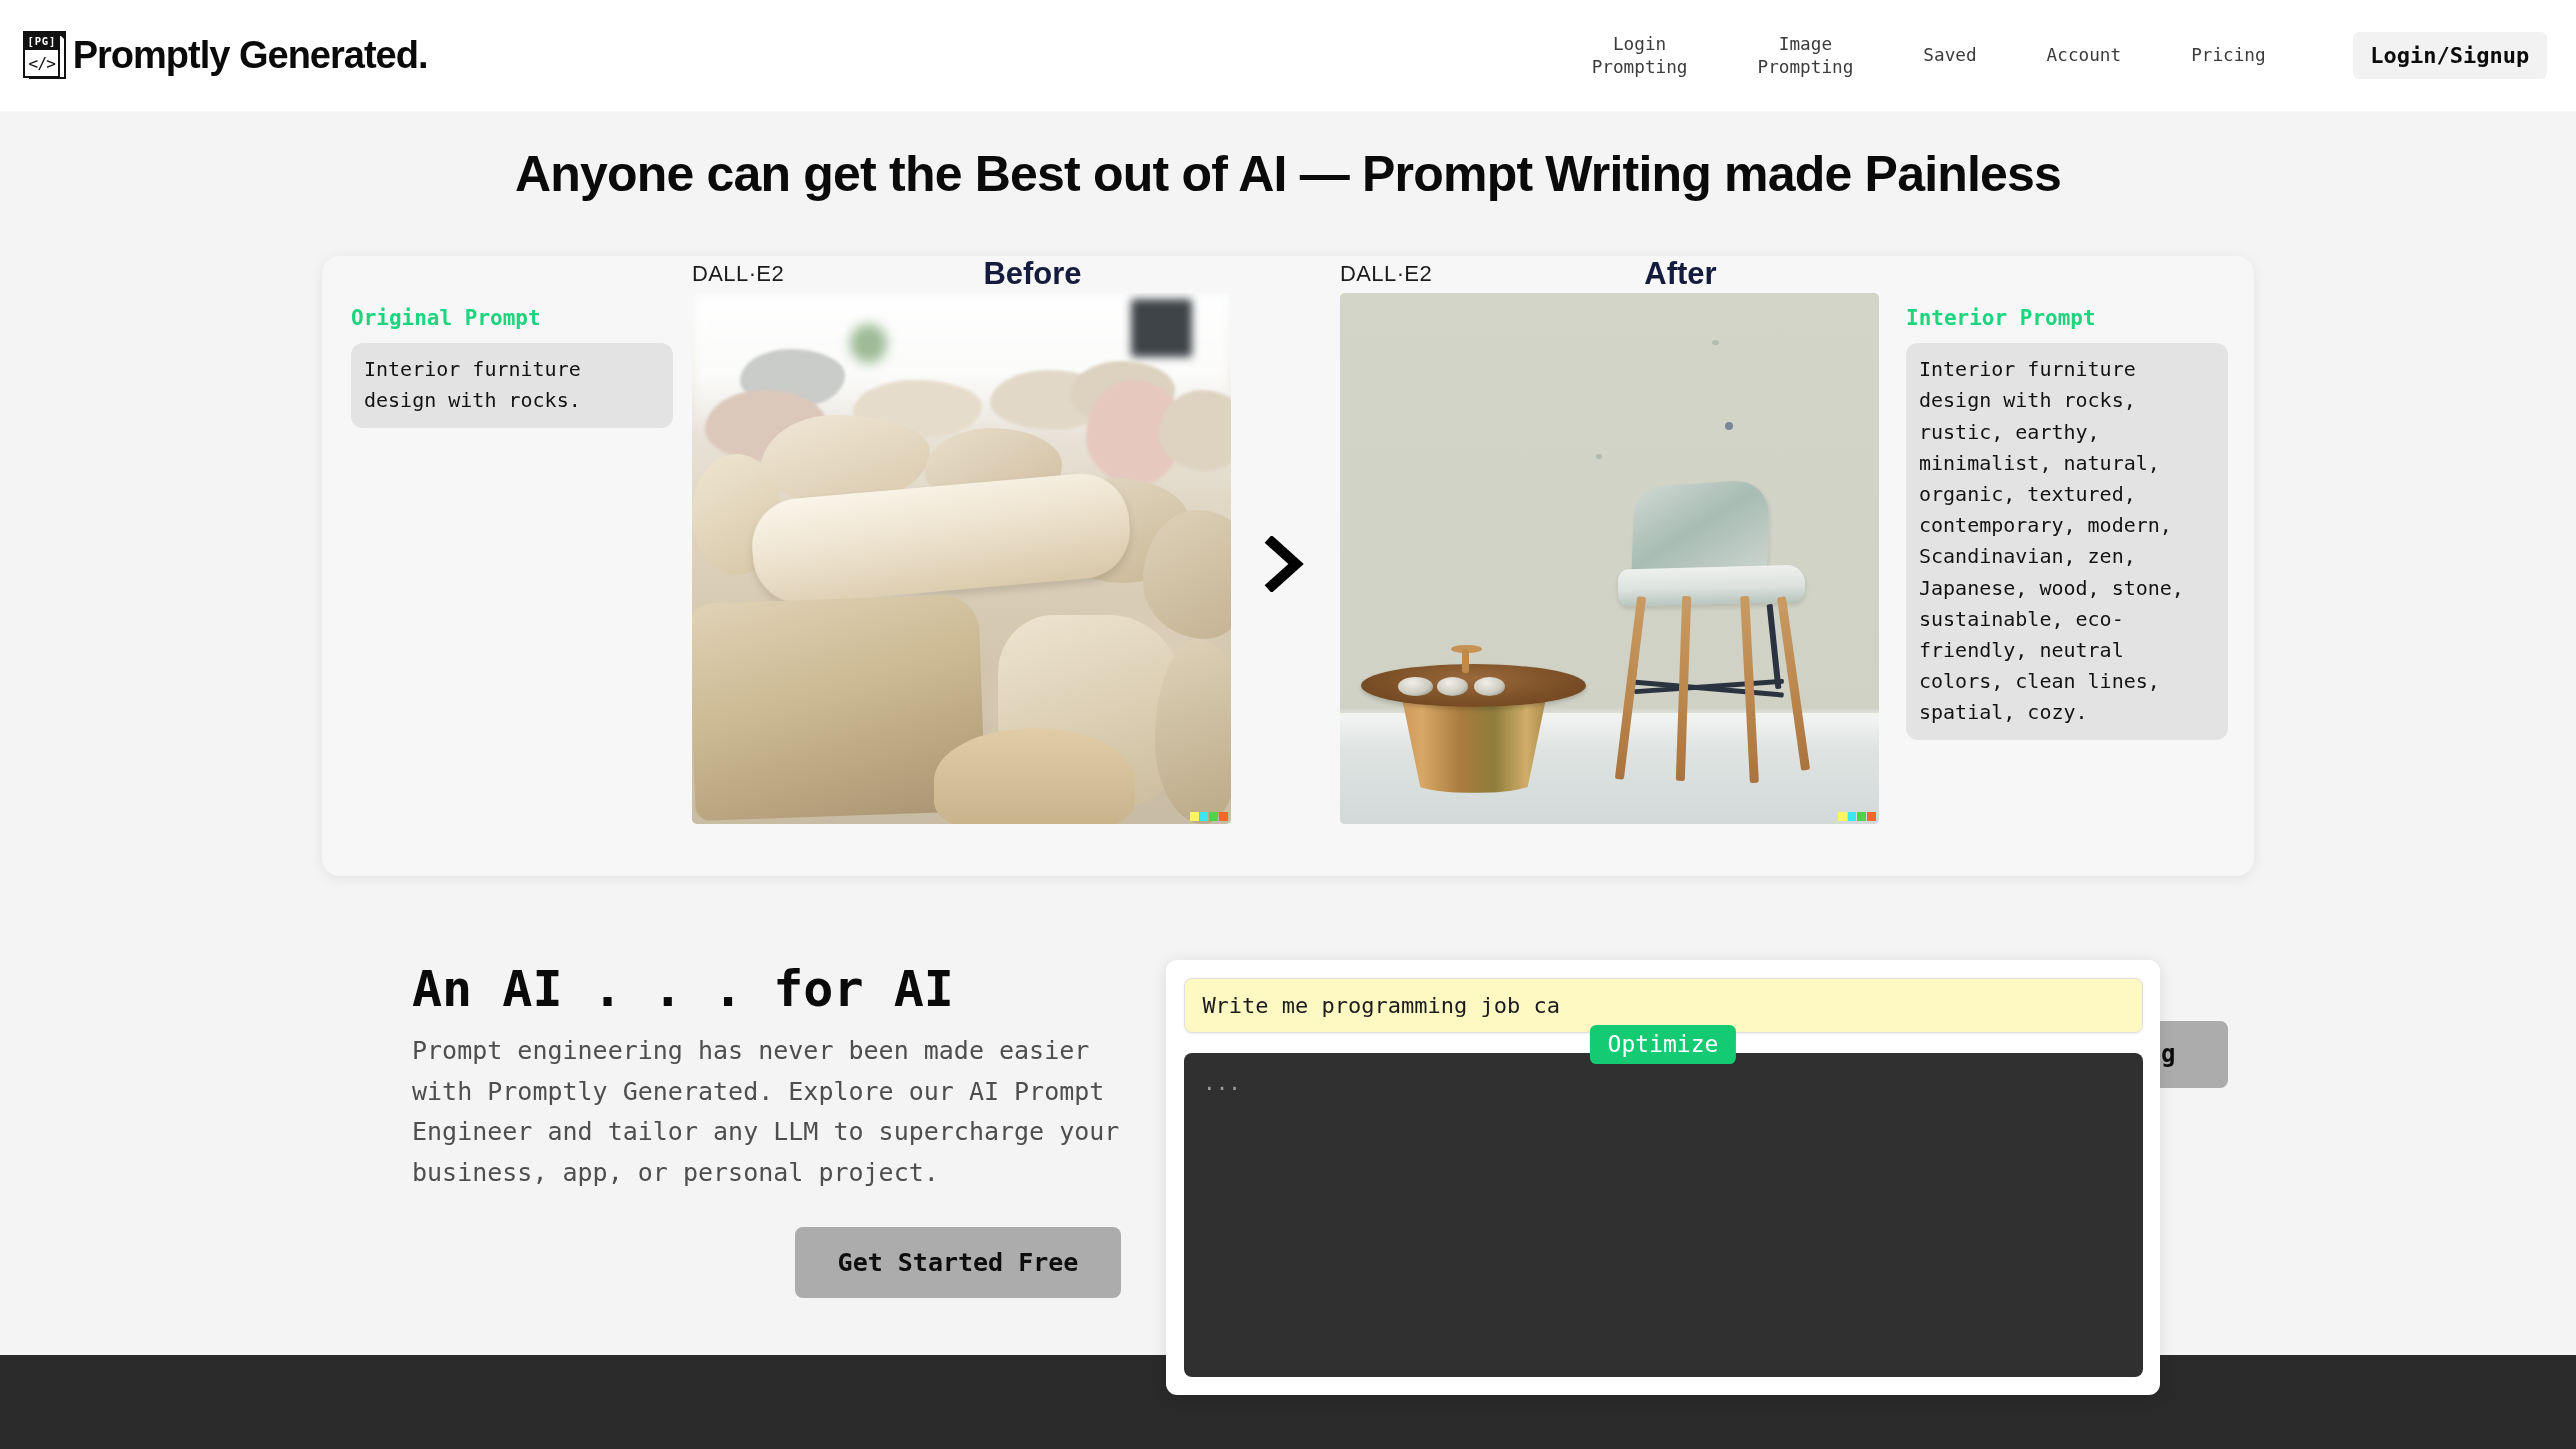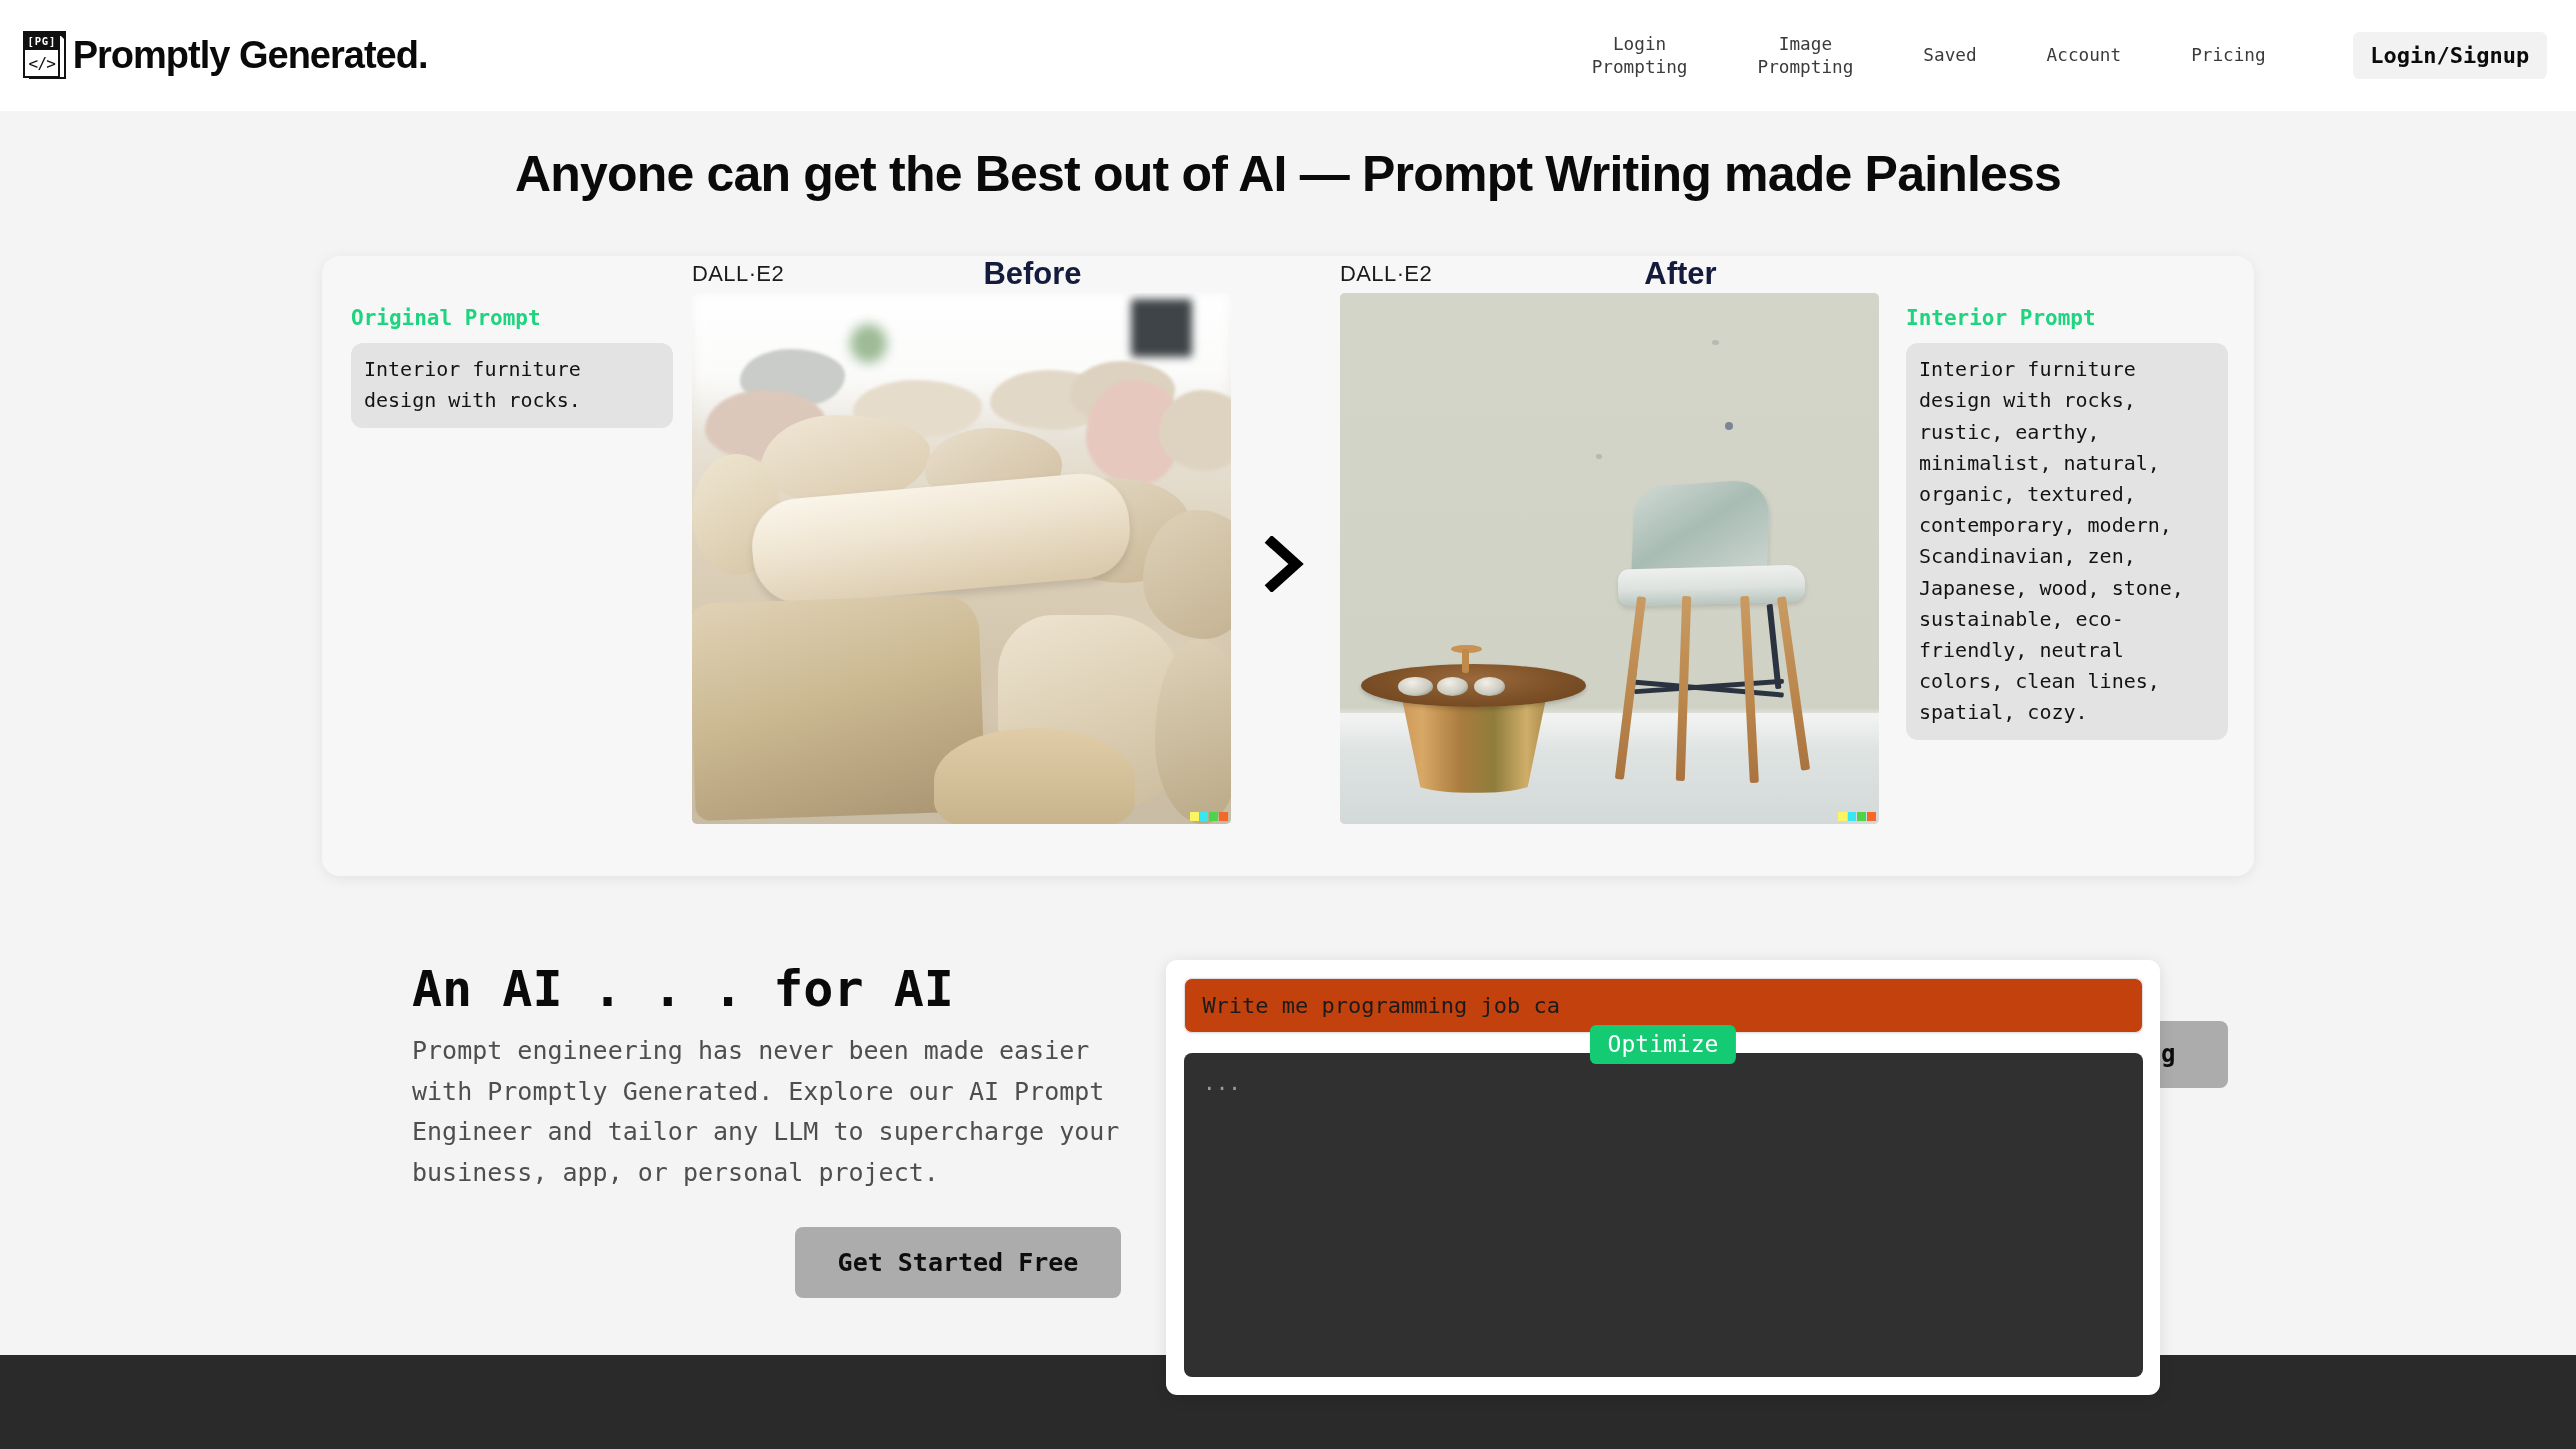--- a/index.html
+++ b/index.html
@@ -422,21 +422,21 @@
     height: 435px;
     background: #ffffff;
     border-radius: 11.3px;
     box-shadow: 0 2.4px 14.5px rgba(0,0,0,0.10);
     z-index: 10;
     padding: 17.7px;
   }
   .demo-input {
     width: 959px;
     height: 55px;
-    background: #c2410c;
+    background: #fef9c3;
     border: 0.8px solid #e0e0e0;
     border-radius: 8px;
     box-shadow: 0 0.8px 3.2px rgba(0,0,0,0.07);
     font-family: "DejaVu Sans Mono", monospace;
     font-size: 22px;
     color: #1b1b1b;
     padding: 0 17.7px;
     outline: none;
     display: block;
   }

